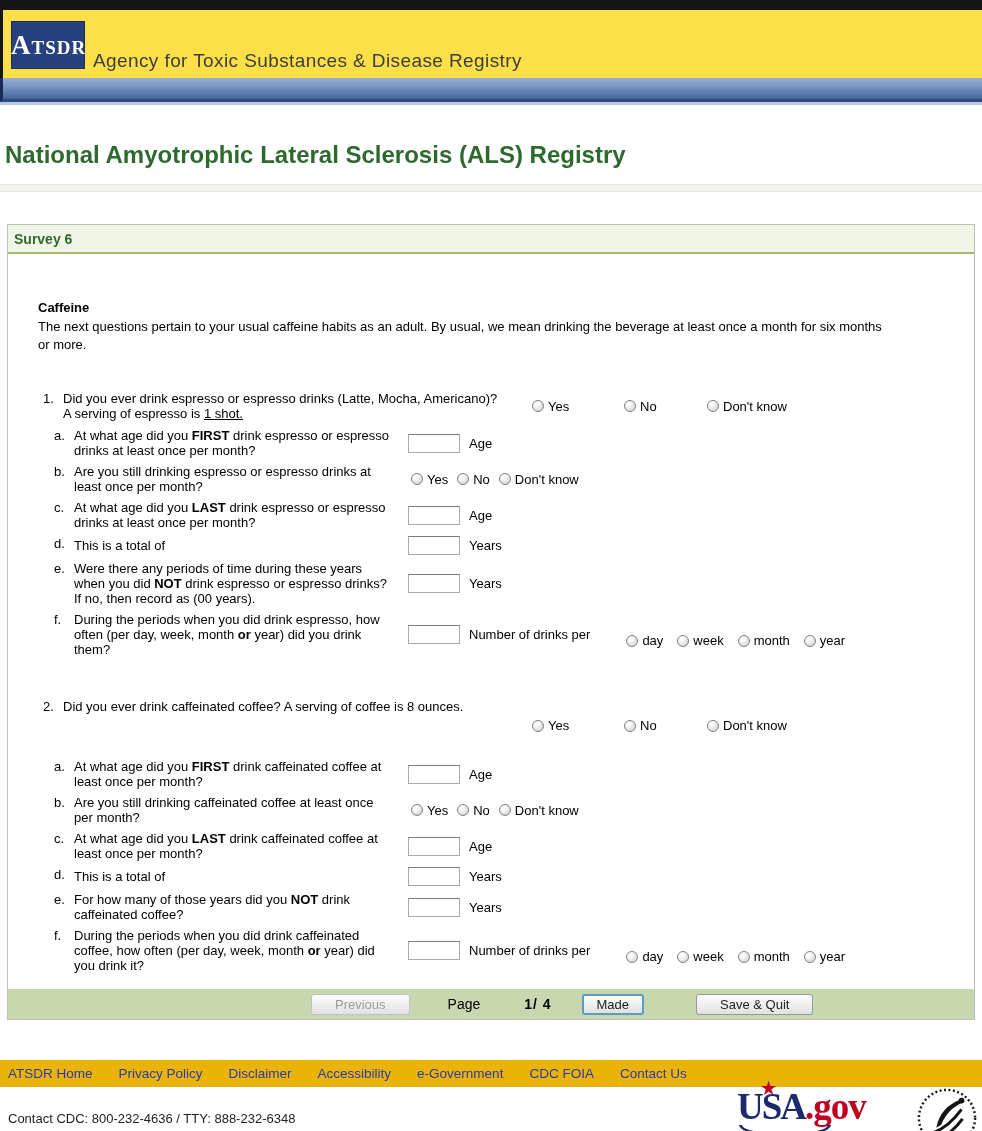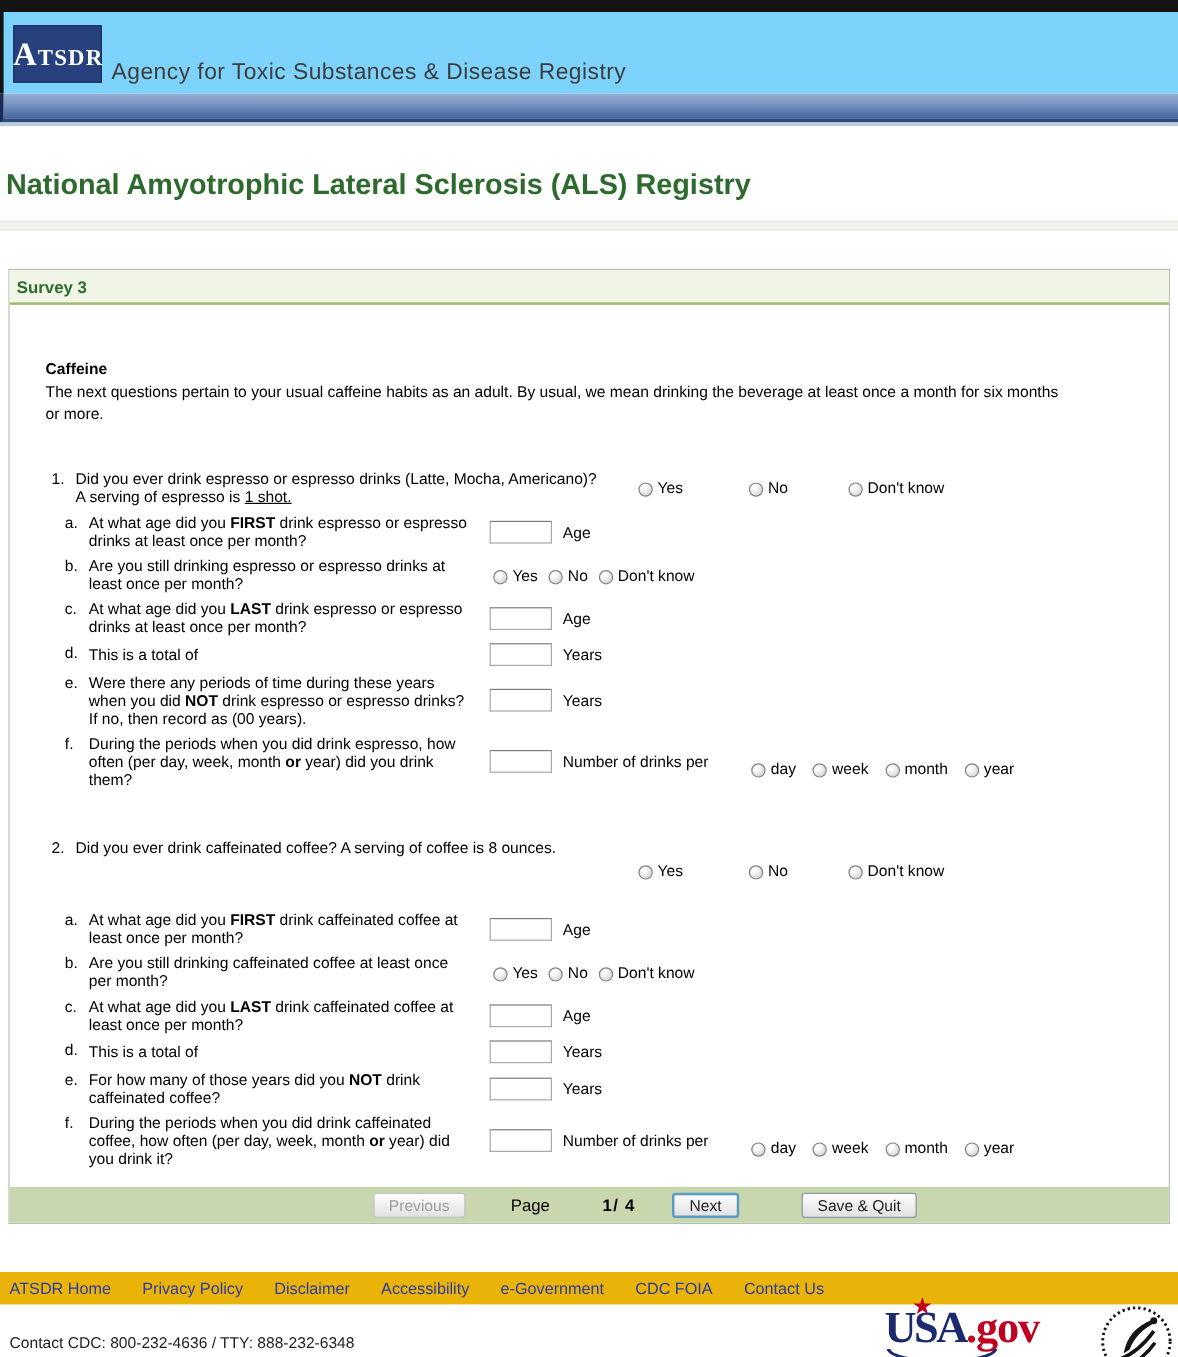--- a/index.html
+++ b/index.html
@@ -1,21 +1,21 @@
 <!DOCTYPE html>
 <html><head>
 <meta charset="utf-8">
 <style>
   * { margin:0; padding:0; box-sizing:border-box; }
   html,body { background:#fff; }
   body { width:982px; font-family:"Liberation Sans", sans-serif; font-size:13px; color:#000; }
 
   
   .topbar { height:10px; background:#141414; }
-  .site-header { height:68px; background:#7dd3fc; position:relative; border-left:3px solid #141414; }
+  .site-header { height:68px; background:#fde047; position:relative; border-left:3px solid #141414; }
   .atsdr-logo { position:absolute; left:8px; top:11px; width:74px; height:48px; background:#26417d;
     color:#fff; font-family:"Liberation Serif", serif; font-weight:bold; font-size:19px;
     letter-spacing:1px; text-align:center; line-height:48px; cursor:pointer;
     box-shadow: inset 0 0 0 1px #1b2f5e; }
   .atsdr-logo::first-letter { font-size:27px; }
   .agency-name { position:absolute; left:90px; top:40px; font-size:19px; color:#3d3d3d; letter-spacing:0.4px; }
   .blue-bar { height:24px; border-left:3px solid #1a2c55;
     background:linear-gradient(#96aed0 0%, #7e9ac4 35%, #5d7db1 70%, #47639b 100%);
     border-bottom:3px solid #2e4a80; }
   .blue-bar-sub { height:3px; background:#b9cbdd; }
@@ -49,30 +49,30 @@
   .sub-row.first { margin-top:7px; }
   .sub-letter { width:20px; flex:none; align-self:flex-start; }
   .sub-text { width:320px; flex:none; line-height:15px; }
   .sub-control { margin-left:14px; display:flex; align-items:center; }
   .sub-control .unit { margin-left:9px; }
   .compact-answers { display:flex; margin-left:17px; }
   .compact-answers .radio-opt { margin-right:9px; }
   .freq-answers { display:flex; margin-left:36px; margin-top:12px; }
   .freq-answers .radio-opt { margin-right:14px; }
 
-  .radio-opt { display:inline-flex; align-items:flex-end; cursor:pointer; white-space:nowrap; }
+  .radio-opt { display:inline-flex; align-items:center; cursor:pointer; white-space:nowrap; }
   input[type="radio"] { appearance:none; -webkit-appearance:none; width:12px; height:12px; flex:none;
     border-radius:50%; border:1px solid #828282; margin:0 4px 0 0;
     background:radial-gradient(circle at 35% 30%, #ffffff 15%, #d2d2d2 85%); }
   .text-input { width:52px; height:19px; flex:none; border:1px solid #a9a9a9; border-top-color:#7d7d7d;
     font-family:inherit; font-size:13px; padding:1px 3px; }
 
   
   .nav-bar { margin-top:16px; height:30px; background:#c9d7ae; display:flex; align-items:center; }
-  .btn { font-family:inherit; font-size:13px; color:#222; padding:2px 12px; border:1px solid #8d99a5;
+  .btn { font-family:inherit; font-size:13px; color:#222; padding:2px 23px; border:1px solid #8d99a5;
     border-radius:3px; background:linear-gradient(#fefefe, #e1e1e1); cursor:pointer; }
   .btn-prev { margin-left:303px; color:#9c9c9c; border-color:#c2c2c2; cursor:default; }
   .page-ind { margin-left:38px; font-size:14px; }
   .page-ind b { letter-spacing:1px;margin-left:40px; }
   .btn-next { margin-left:30px; border:2px solid #5a9bc8; padding:1px 13px; }
   .btn-save { margin-left:52px; }
 
   
   .footer { margin-top:40px; }
   .footer-links { background:#eab308; padding:6px 0 6px 8px; display:flex; }
@@ -101,21 +101,21 @@
   <div class="atsdr-logo">ATSDR</div>
   <div class="agency-name">Agency for Toxic Substances &amp; Disease Registry</div>
 </header>
 <div class="blue-bar"></div>
 <div class="blue-bar-sub"></div>
 
 <h1 class="page-title">National Amyotrophic Lateral Sclerosis (ALS) Registry</h1>
 <div class="divider-strip"></div>
 
 <section class="survey-box">
-  <div class="survey-header">Survey 3</div>
+  <div class="survey-header">Survey 6</div>
 
   <div class="survey-body">
     <div class="section-heading">Caffeine</div>
     <p class="intro">The next questions pertain to your usual caffeine habits as an adult. By usual, we mean drinking the beverage at least once a month for six months or more.</p>
 
     <div class="q-row q1">
       <div class="q-num">1.</div>
       <div class="q-text">Did you ever drink espresso or espresso drinks (Latte, Mocha, Americano)? A serving of espresso is <span class="ul">1 shot.</span></div>
       <div class="main-answers">
         <label class="radio-opt">
@@ -316,21 +316,21 @@
       </div>
     </div>
   </div>
 
   <div class="nav-bar">
     <button class="btn btn-prev" disabled="">Previous</button>
     <div class="page-ind">
       <span>Page</span>
       <b>1/ 4</b>
     </div>
-    <button class="btn btn-next">Next</button>
+    <button class="btn btn-next">Made</button>
     <button class="btn btn-save">Save &amp; Quit</button>
   </div>
 </section>
 
 <footer class="footer">
   <nav class="footer-links">
     <a href="#">ATSDR Home</a>
     <a href="#">Privacy Policy</a>
     <a href="#">Disclaimer</a>
     <a href="#">Accessibility</a>

